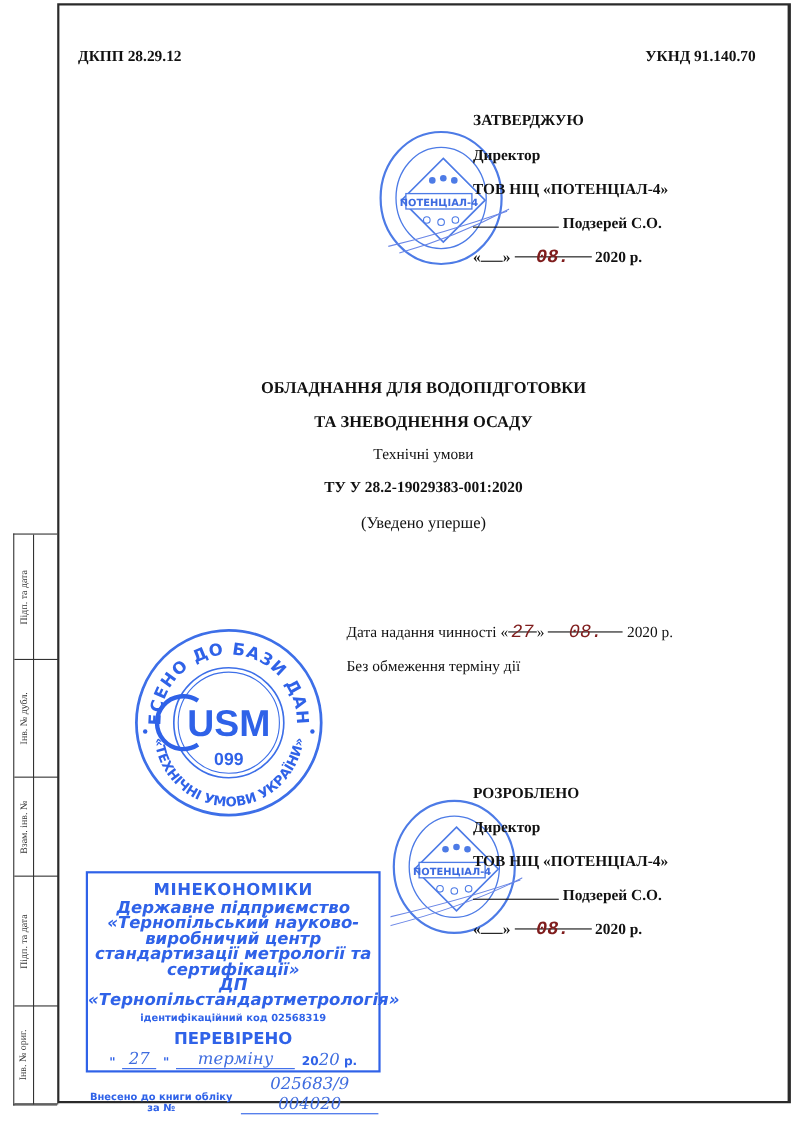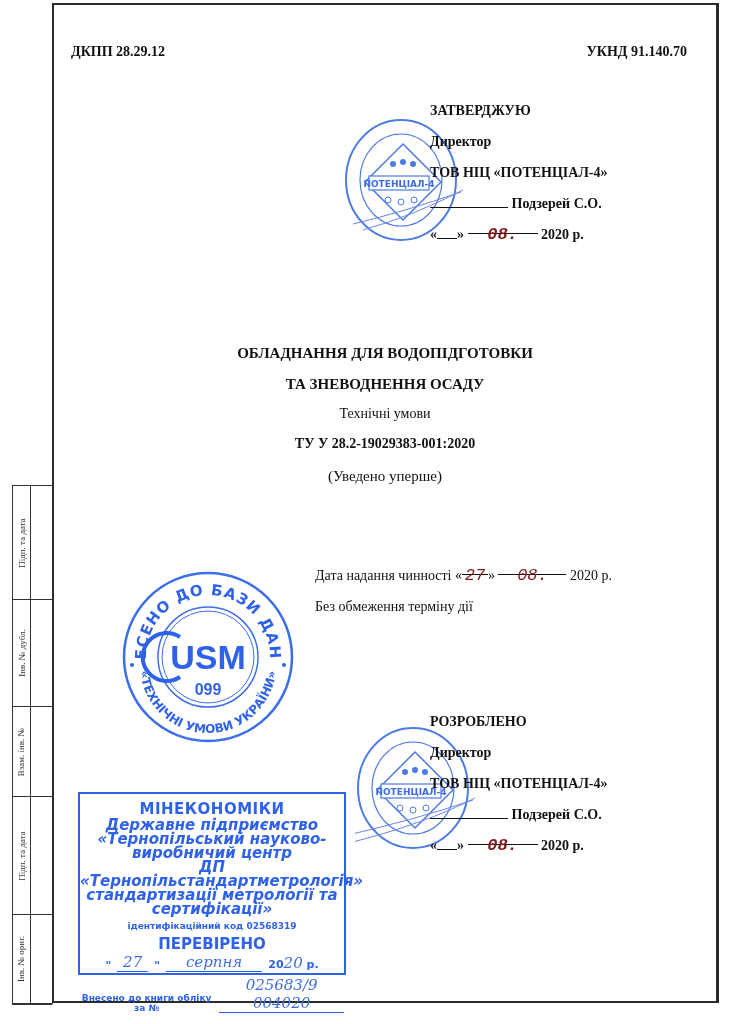--- a/index.html
+++ b/index.html
@@ -147,29 +147,29 @@
     «<span class="sig-line" style="width:20px"></span>»
     <span class="sig-line hand" style="width:70px;text-align:center">08.</span>
     <span>2020 р.</span>
   </div>
 </div>
 
 <div class="box-stamp">
   <div class="big">МІНЕКОНОМІКИ</div>
   <div class="sm">Державне підприємство</div>
   <div class="sm">«Тернопільський науково-виробничий центр</div>
+  <div class="sm">стандартизації метрології та сертифікації»</div>
   <div class="sm">ДП «Тернопільстандартметрологія»</div>
-  <div class="sm">стандартизації метрології та сертифікації»</div>
   <div class="sm2" style="margin-top:3px">ідентифікаційний код 02568319</div>
   <div class="big2">ПЕРЕВІРЕНО</div>
   <div class="row">
     <span>"</span>
       <span class="hand2">27</span>
       <span>"</span>
-    <span class="hand2" style="padding:0 20px">серпня</span>
+    <span class="hand2" style="padding:0 20px">терміну</span>
     <span><span>20</span><span class="hand2" style="border:none;padding:0">20</span> <span>р.</span></span>
   </div>
   <div class="row" style="font-size:9px;margin-top:4px">
     <span>Внесено до книги обліку за №</span>
     <span class="hand2" style="font-size:15px">025683/9 004020</span>
   </div>
 </div>
 
 <div class="side">
   <div class="cell" style="top:0;height:114px">

